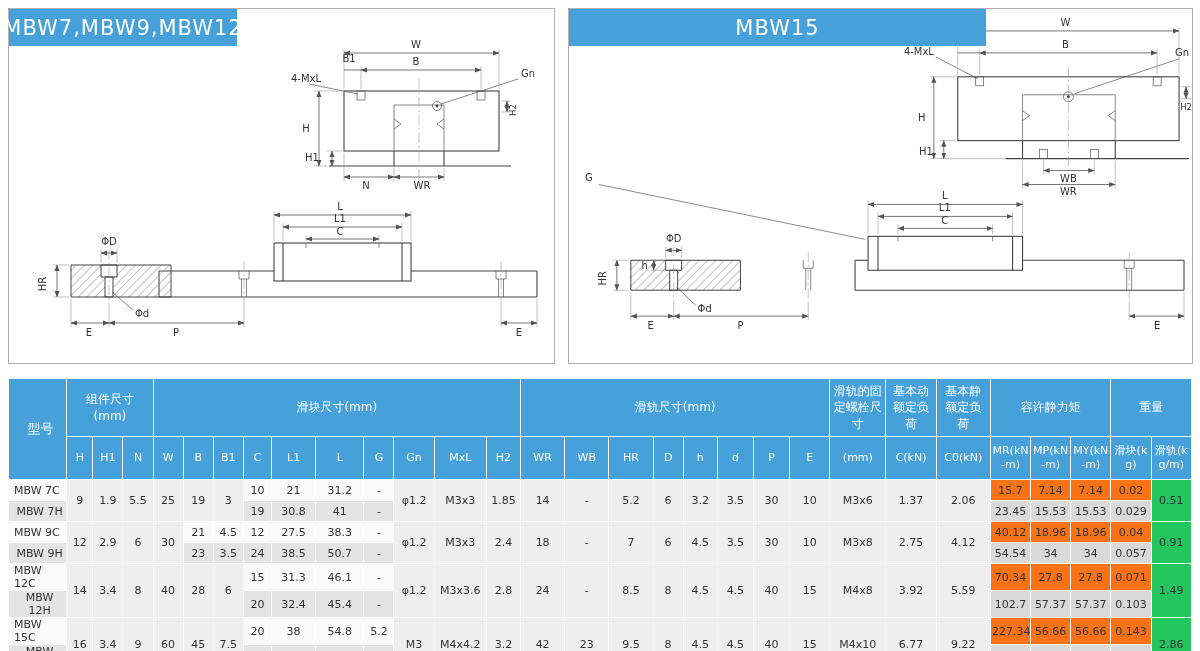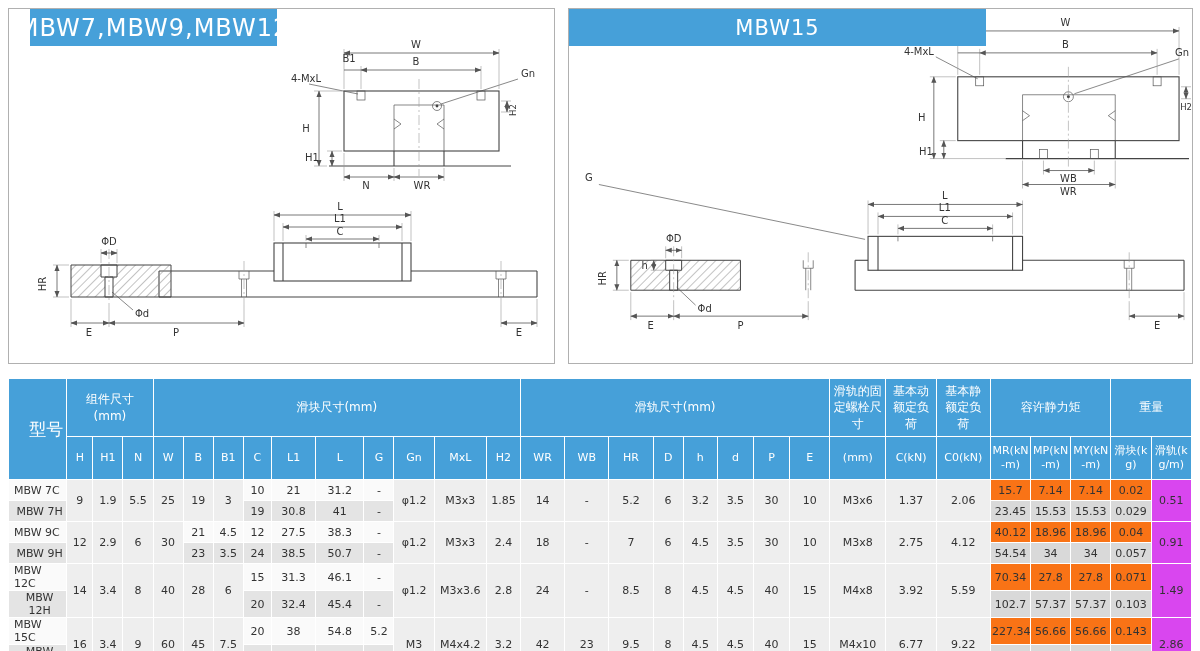--- a/index.html
+++ b/index.html
@@ -5,47 +5,47 @@
   html,body{margin:0;padding:0;}
   body{width:1200px;height:651px;overflow:hidden;background:#ffffff;
        font-family:"DejaVu Sans","Liberation Sans",sans-serif;color:#333;}
   .top{display:flex;justify-content:space-between;padding:8px 7px 0 8px;}
   .panel{position:relative;border:1px solid #b0b0b0;background:#fff;}
   #panelL{width:545px;height:354px;}
   #panelR{width:623px;height:354px;}
   svg{display:block;}
   .tbar{position:absolute;top:0;left:0;height:37px;background:#46a0d9;color:#fff;
         display:flex;align-items:center;justify-content:center;letter-spacing:1px;}
-  .tbarL{width:247px;font-size:24px;margin-left:21px;}
+  .tbarL{width:228px;font-size:21px;}
   .tbarR{width:417px;font-size:21px;}
 
   
   g.s{stroke:#444;stroke-width:1.1;fill:none;}
   g.t{stroke:#555;stroke-width:0.7;fill:none;}
   g.e line{stroke:#999;stroke-width:0.6;}
   g.d line{stroke:#555;stroke-width:0.8;}
   line.cl{stroke:#9a9a9a;stroke-width:0.6;stroke-dasharray:10 3 2 3;}
   text.lb{font-size:10px;fill:#333;stroke:none;font-family:"DejaVu Sans","Liberation Sans",sans-serif;}
   text.lb.sm{font-size:8.5px;}
 
   
   table#spec{border-collapse:collapse;table-layout:fixed;width:1184px;margin:14px 0 0 8px;}
   th,td{border:1px solid #fff;overflow:hidden;}
   th{background:#46a0d9;color:#fff;font-weight:normal;text-align:center;vertical-align:middle;}
   .hr1 th{height:57px;font-size:12px;line-height:1.35;padding:0 3px;}
   .hr2 th{height:42px;font-size:11px;line-height:1.25;padding:0 1px;word-break:break-all;}
-  th.model-h{text-align:right;padding-left:9px;font-size:17px;}
+  th.model-h{text-align:center;padding-left:9px;font-size:13px;}
   td{height:20px;text-align:center;vertical-align:middle;font-size:11px;padding:0 1px;}
   td.model{text-align:left;padding-left:5px;margin-top:20px;}
   tr.rA td{background:#fafafa;}
   tr.rB td{background:#e4e4e4;text-align:center;}
   tr.rA td.gy{background:#f97316;}
   tr.rB td.gy{background:#d9d9d9;}
   tr td.mg{background:#eeeeee;}
-  tr td.mg.gy{background:#d946ef;}
+  tr td.mg.gy{background:#22c55e;}
 </style>
 </head>
 <body>
 
 <div class="top">
 
   <div class="panel" id="panelL">
     <svg width="545" height="354" viewBox="0 0 545 354">
       <defs>
         <marker id="ah1" viewBox="0 0 10 10" refX="9.5" refY="5" markerWidth="8" markerHeight="8" orient="auto-start-reverse">

